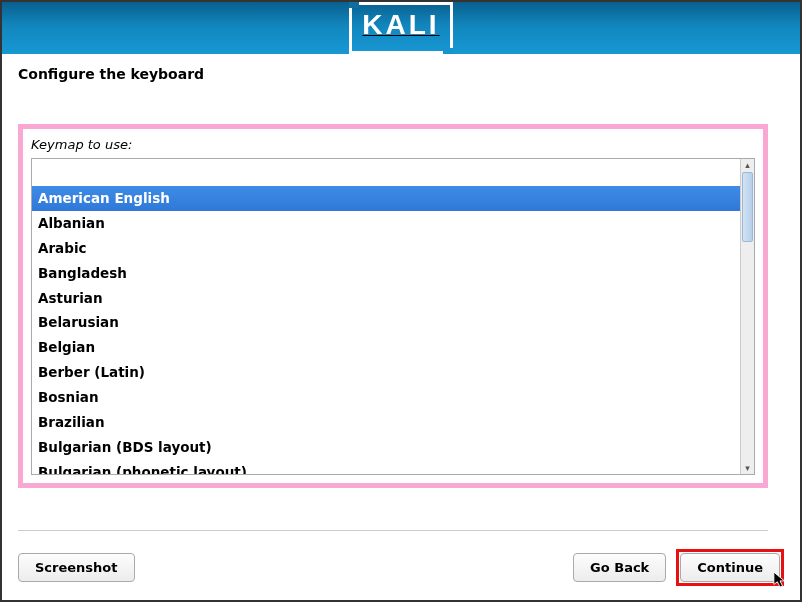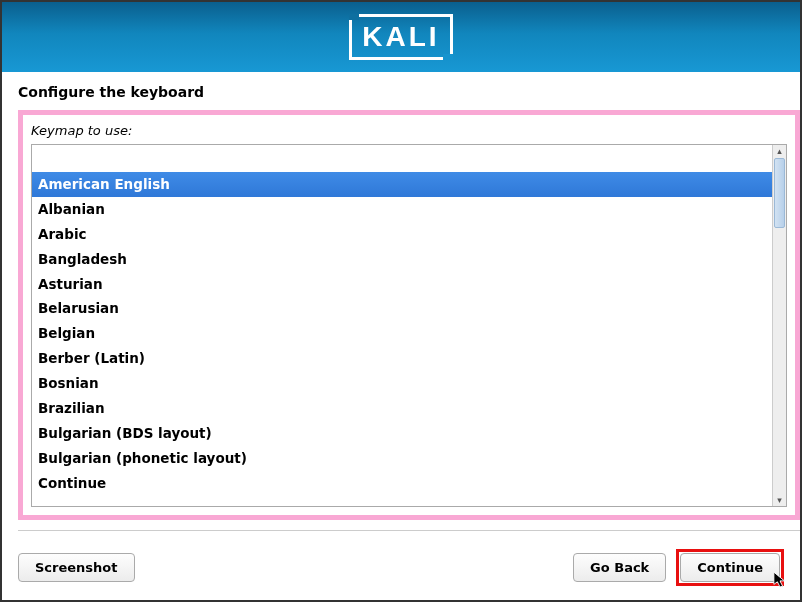--- a/index.html
+++ b/index.html
@@ -8,26 +8,26 @@
       font-size: 13px;
       color: #000;
       width: 802px;
       height: 602px;
       border: 2px solid #333;
       display: flex;
       flex-direction: column;
       background: #fff;
     }
     .header {
-      height: 70px;
+      height: 52px;
       background: linear-gradient(to bottom, #0a5f8e 0%, #1186bd 45%, #1898d4 100%);
       display: flex;
-      align-items: center;
       justify-content: center;
       flex-shrink: 0;
+      text-decoration: underline;
     }
     .kali-logo-box {
       border: 3px solid #fff;
       padding: 4px 10px;
       position: relative;
     }
     .kali-logo-box::before {
       content: "";
       position: absolute;
       top: -3px; left: -3px;
@@ -42,25 +42,26 @@
       background: #1694cf;
     }
     .kali-text {
       color: #fff;
       font-weight: bold;
       font-size: 28px;
       letter-spacing: 3px;
       font-family: Arial, sans-serif;
     }
     .content {
-      padding: 12px 0 8px 16px;
+      padding: 12px 32px 8px 16px;
       flex: 1;
       display: flex;
       flex-direction: column;
       min-height: 0;
+      gap: 32px;
     }
     .page-title {
       font-weight: bold;
       font-size: 14px;
       margin-bottom: 10px;
     }
     .fieldset {
       border: 5px solid #f9a8d4;
       padding: 8px 8px 8px 8px;
       margin-bottom: 6px;

